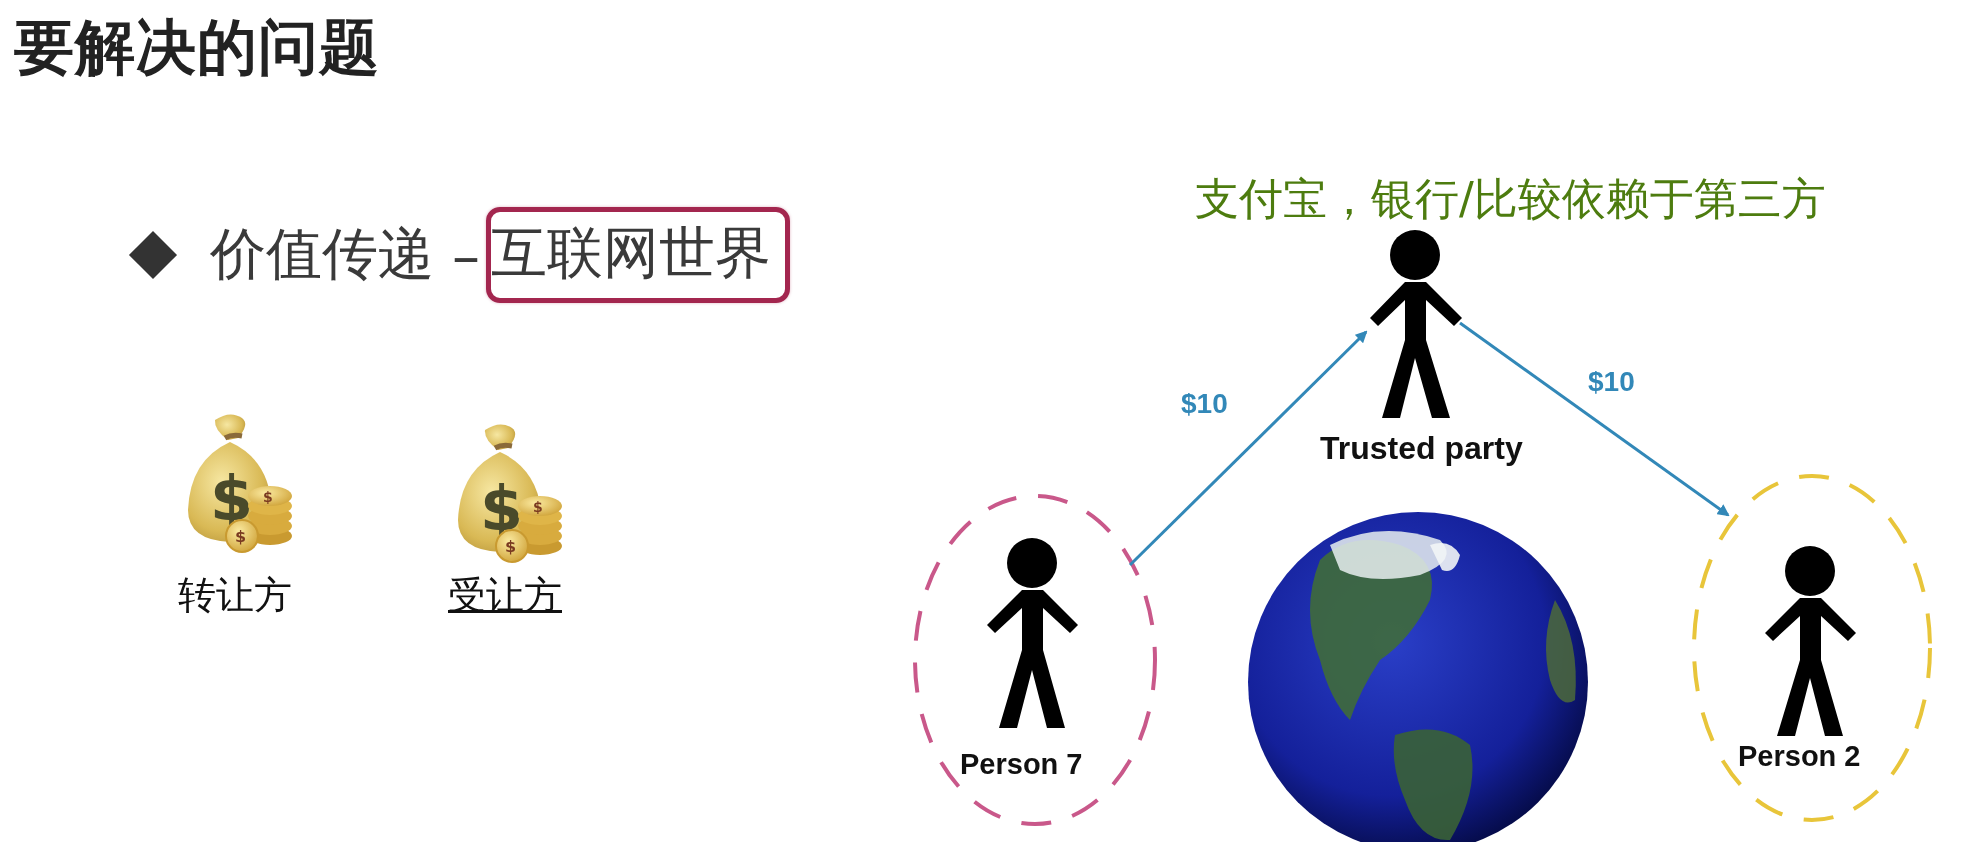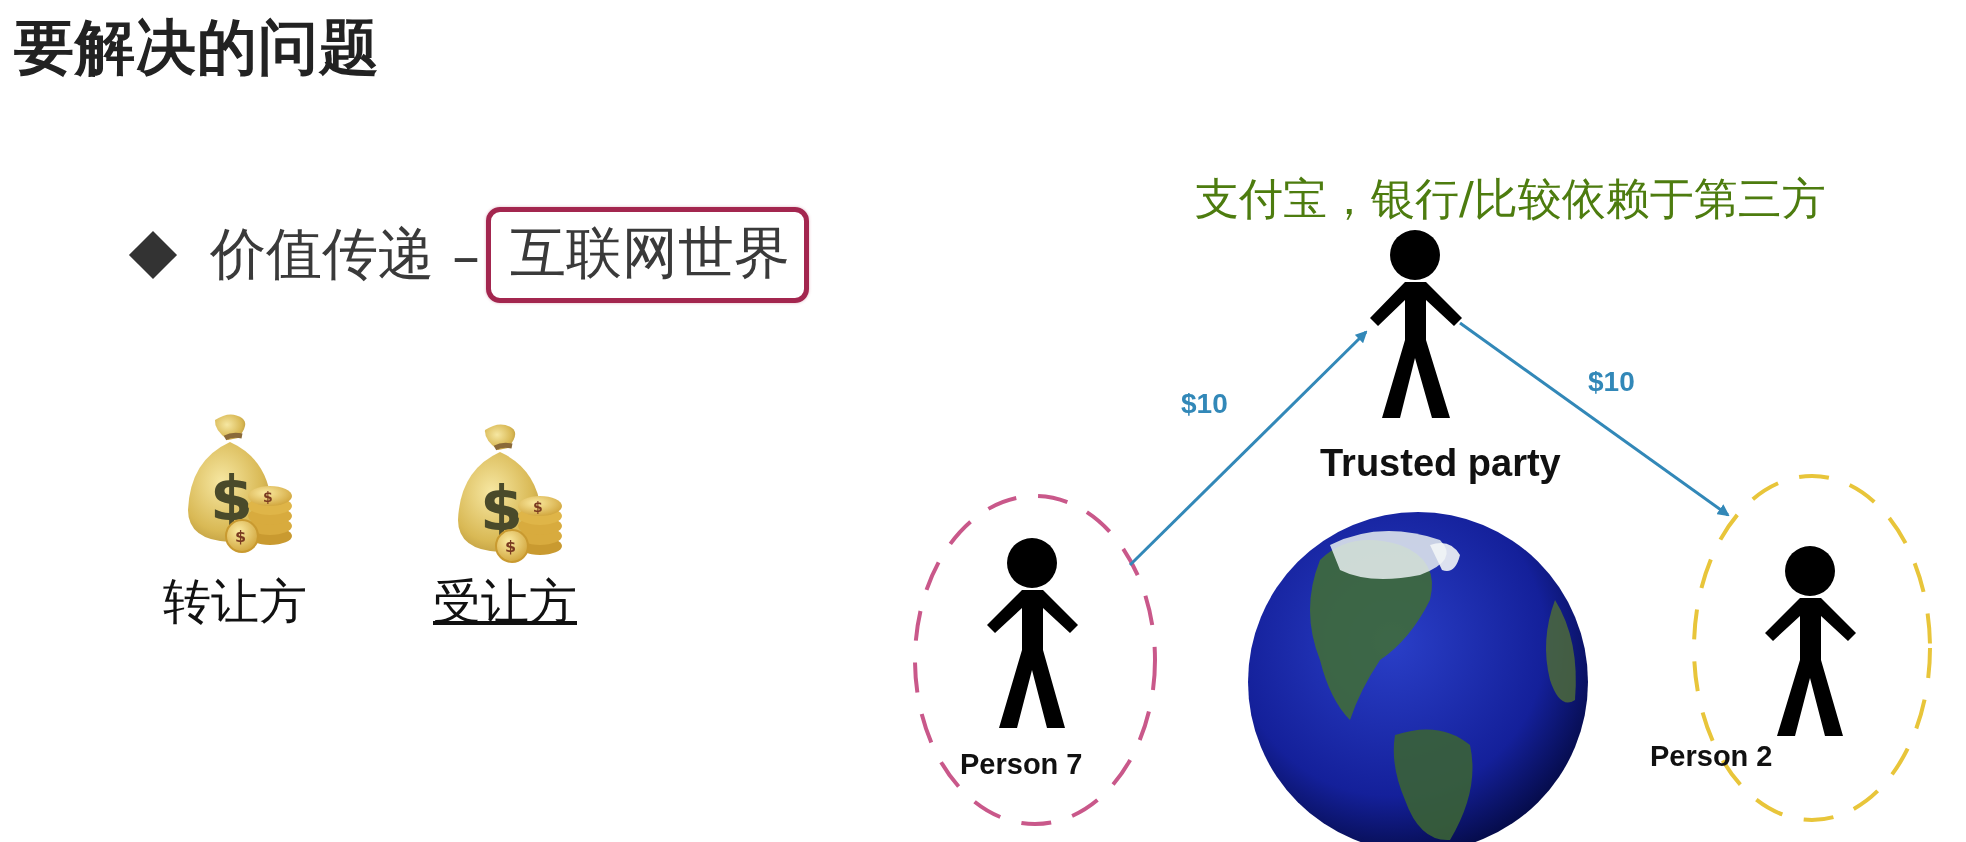--- a/index.html
+++ b/index.html
@@ -19,27 +19,27 @@
     display: flex; align-items: center; white-space: nowrap;
     color: #3a3a3a; font-size: 56px; justify-content: center;
   }
   .diamond {
     width: 34px; height: 34px; background: #333333;
     transform: rotate(45deg); margin: 0 40px 0 14px;
   }
   .dash { margin: 0 6px 0 18px; color: #3a3a3a; }
   .boxed {
     border: 5px solid #a3264f; border-radius: 14px;
-    padding: 4px 14px 6px 19px; color: #3a3a3a;
+    padding: 4px 14px 6px 0; color: #3a3a3a;
     box-shadow: 0 0 3px rgba(163,38,79,0.35);
   }
   .party {
     top: 410px; width: 180px; text-align: center;
   }
-  .party-label { font-size: 48px; color: #111111; margin-top: 6px; white-space: nowrap; }
+  .party-label { font-size: 38px; color: #111111; margin-top: 6px; white-space: nowrap; }
   .note {
     left: 1195px; top: 170px; font-size: 44px; color: #4d7c0f; white-space: nowrap;
   }
   .fig-label {
     font-weight: bold; color: #111111; white-space: nowrap;
     font-family: "Liberation Sans", "DejaVu Sans", sans-serif;
   }
   .amount {
     font-weight: bold; color: #3288b8; font-size: 28px;
     font-family: "Liberation Sans", "DejaVu Sans", sans-serif;
@@ -155,17 +155,17 @@
   <g>
     <circle cx="1418" cy="682" r="170" fill="url(#globeG)"></circle>
     <path d="M1320 560 Q1350 530 1400 545 Q1440 560 1430 600 Q1410 640 1380 660 Q1360 690 1350 720 Q1330 700 1320 660 Q1300 610 1320 560 Z" fill="#3f6b3a" opacity="0.9"></path>
     <path d="M1330 545 Q1380 520 1440 540 Q1460 560 1420 575 Q1370 585 1340 570 Z" fill="#e8eef0" opacity="0.85"></path>
     <path d="M1430 545 Q1450 538 1460 555 Q1455 575 1442 570 Z" fill="#f2f5f6" opacity="0.9"></path>
     <path d="M1395 735 Q1440 720 1470 745 Q1480 790 1450 840 Q1420 842 1405 800 Q1390 765 1395 735 Z" fill="#3a6236" opacity="0.9"></path>
     <path d="M1555 600 Q1580 640 1575 700 Q1560 710 1550 680 Q1540 640 1555 600 Z" fill="#4c6a3a" opacity="0.85"></path>
   </g>
 </svg>
 
-<div class="abs fig-label" style="left:1320px; top:442px; font-size:38px;">Trusted party</div>
+<div class="abs fig-label" style="left:1320px; top:430px; font-size:32px;">Trusted party</div>
 <div class="abs fig-label" style="left:960px; top:748px; font-size:29px;">Person 7</div>
-<div class="abs fig-label" style="left:1650px; top:740px; font-size:29px;">Person 2</div>
+<div class="abs fig-label" style="left:1738px; top:740px; font-size:29px;">Person 2</div>
 <div class="abs amount" style="left:1181px; top:388px;">$10</div>
 <div class="abs amount" style="left:1588px; top:366px;">$10</div>
 
 </body></html>

